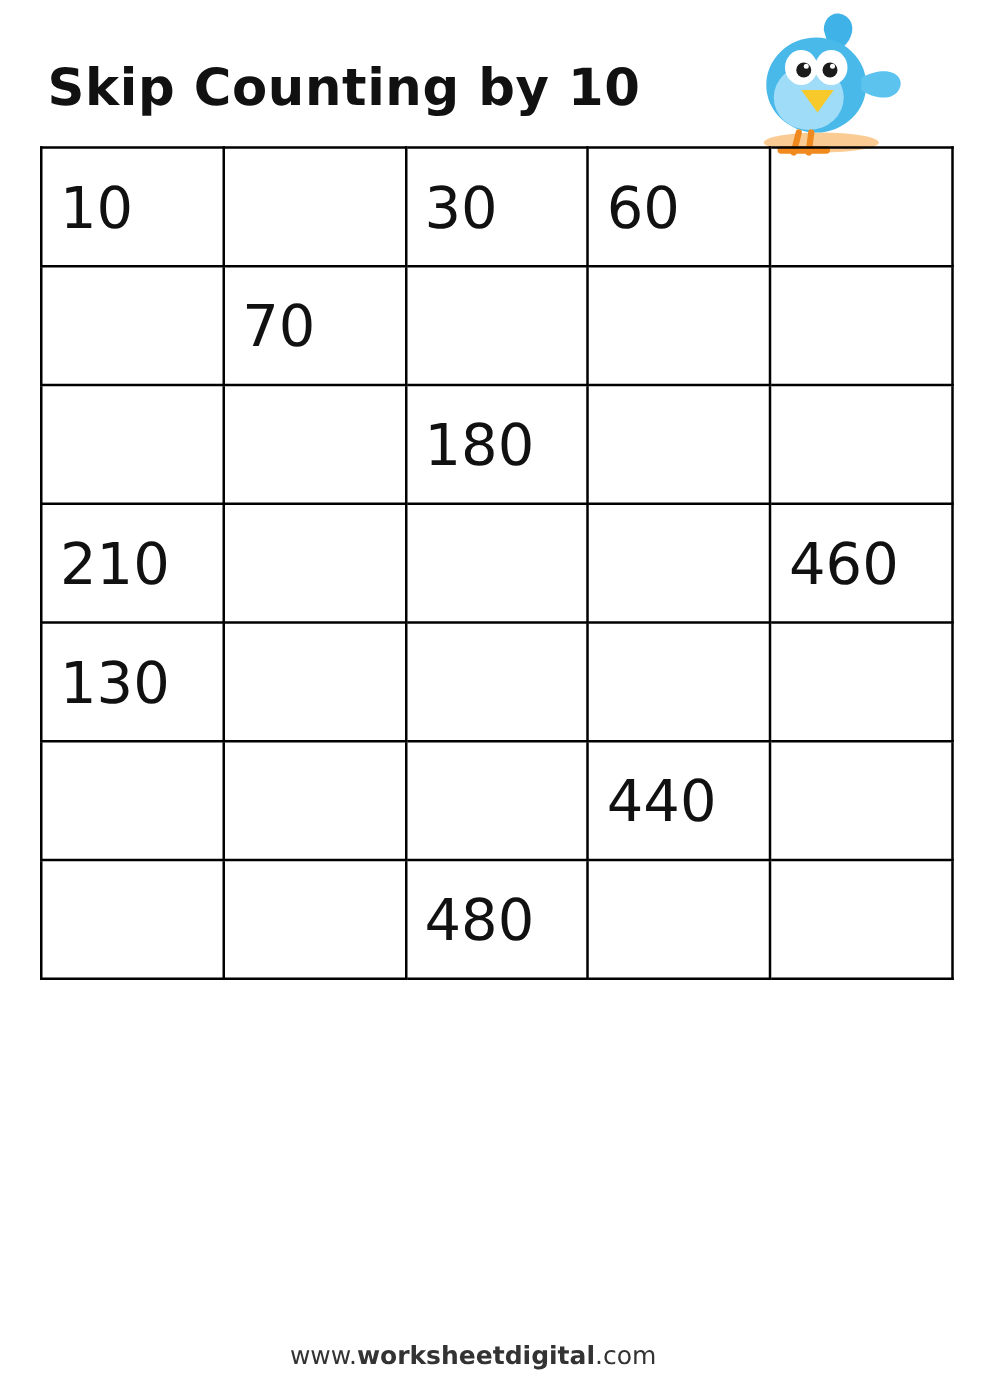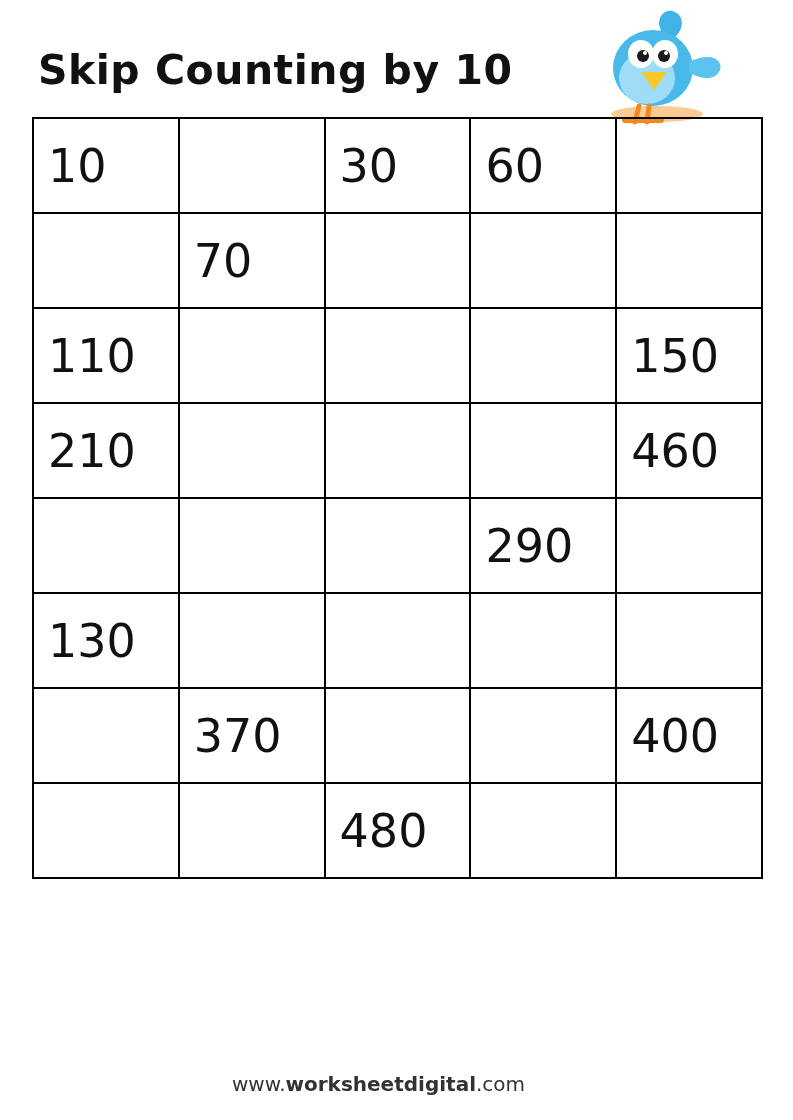--- a/index.html
+++ b/index.html
@@ -110,53 +110,46 @@
         <td class="c4"></td>
       </tr>
       <tr>
         <td class="c0"></td>
         <td class="c1">70</td>
         <td class="c2"></td>
         <td class="c3"></td>
         <td class="c4"></td>
       </tr>
       <tr>
-        <td class="c0">110</td>
+        <td class="c0"></td>
         <td class="c1"></td>
-        <td class="c2"></td>
+        <td class="c2">180</td>
         <td class="c3"></td>
-        <td class="c4">150</td>
+        <td class="c4"></td>
       </tr>
       <tr>
         <td class="c0">210</td>
         <td class="c1"></td>
         <td class="c2"></td>
         <td class="c3"></td>
         <td class="c4">460</td>
-      </tr>
-      <tr>
-        <td class="c0"></td>
-        <td class="c1"></td>
-        <td class="c2"></td>
-        <td class="c3">290</td>
-        <td class="c4"></td>
       </tr>
       <tr>
         <td class="c0">130</td>
         <td class="c1"></td>
         <td class="c2"></td>
         <td class="c3"></td>
         <td class="c4"></td>
       </tr>
       <tr>
         <td class="c0"></td>
-        <td class="c1">370</td>
+        <td class="c1"></td>
         <td class="c2"></td>
-        <td class="c3"></td>
-        <td class="c4">400</td>
+        <td class="c3">440</td>
+        <td class="c4"></td>
       </tr>
       <tr>
         <td class="c0"></td>
         <td class="c1"></td>
         <td class="c2">480</td>
         <td class="c3"></td>
         <td class="c4"></td>
       </tr>
     </tbody>
   </table>

